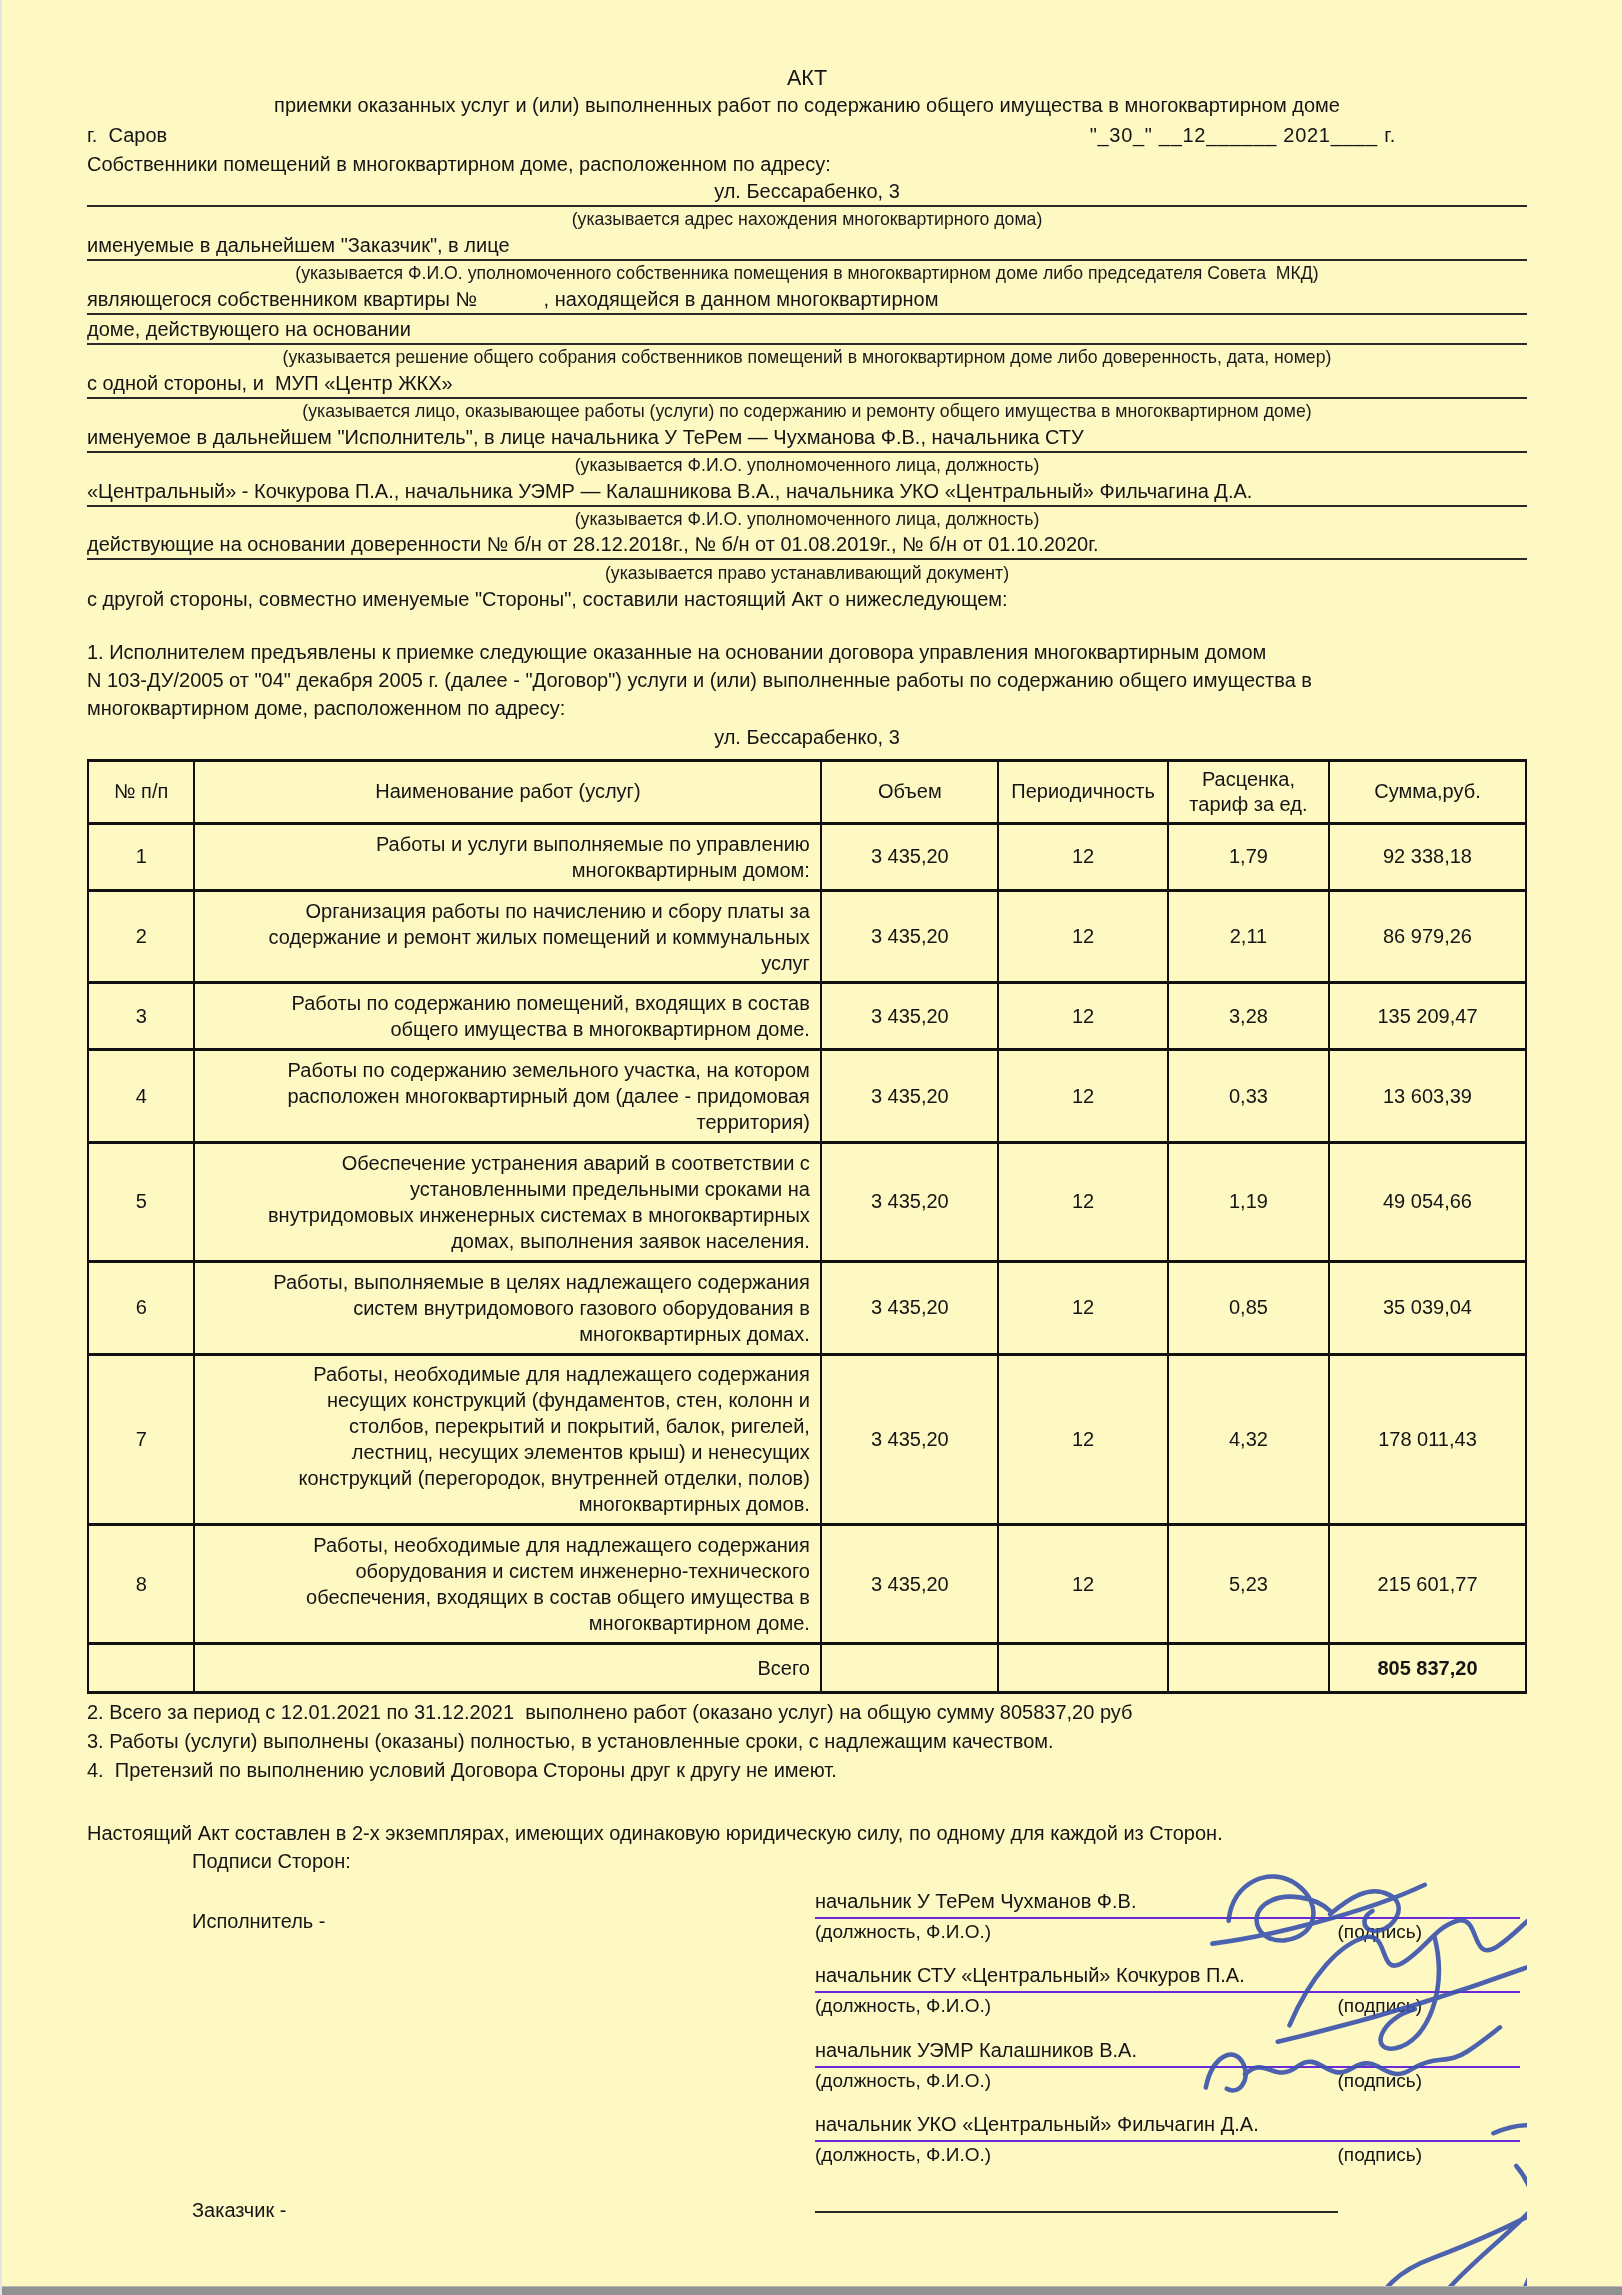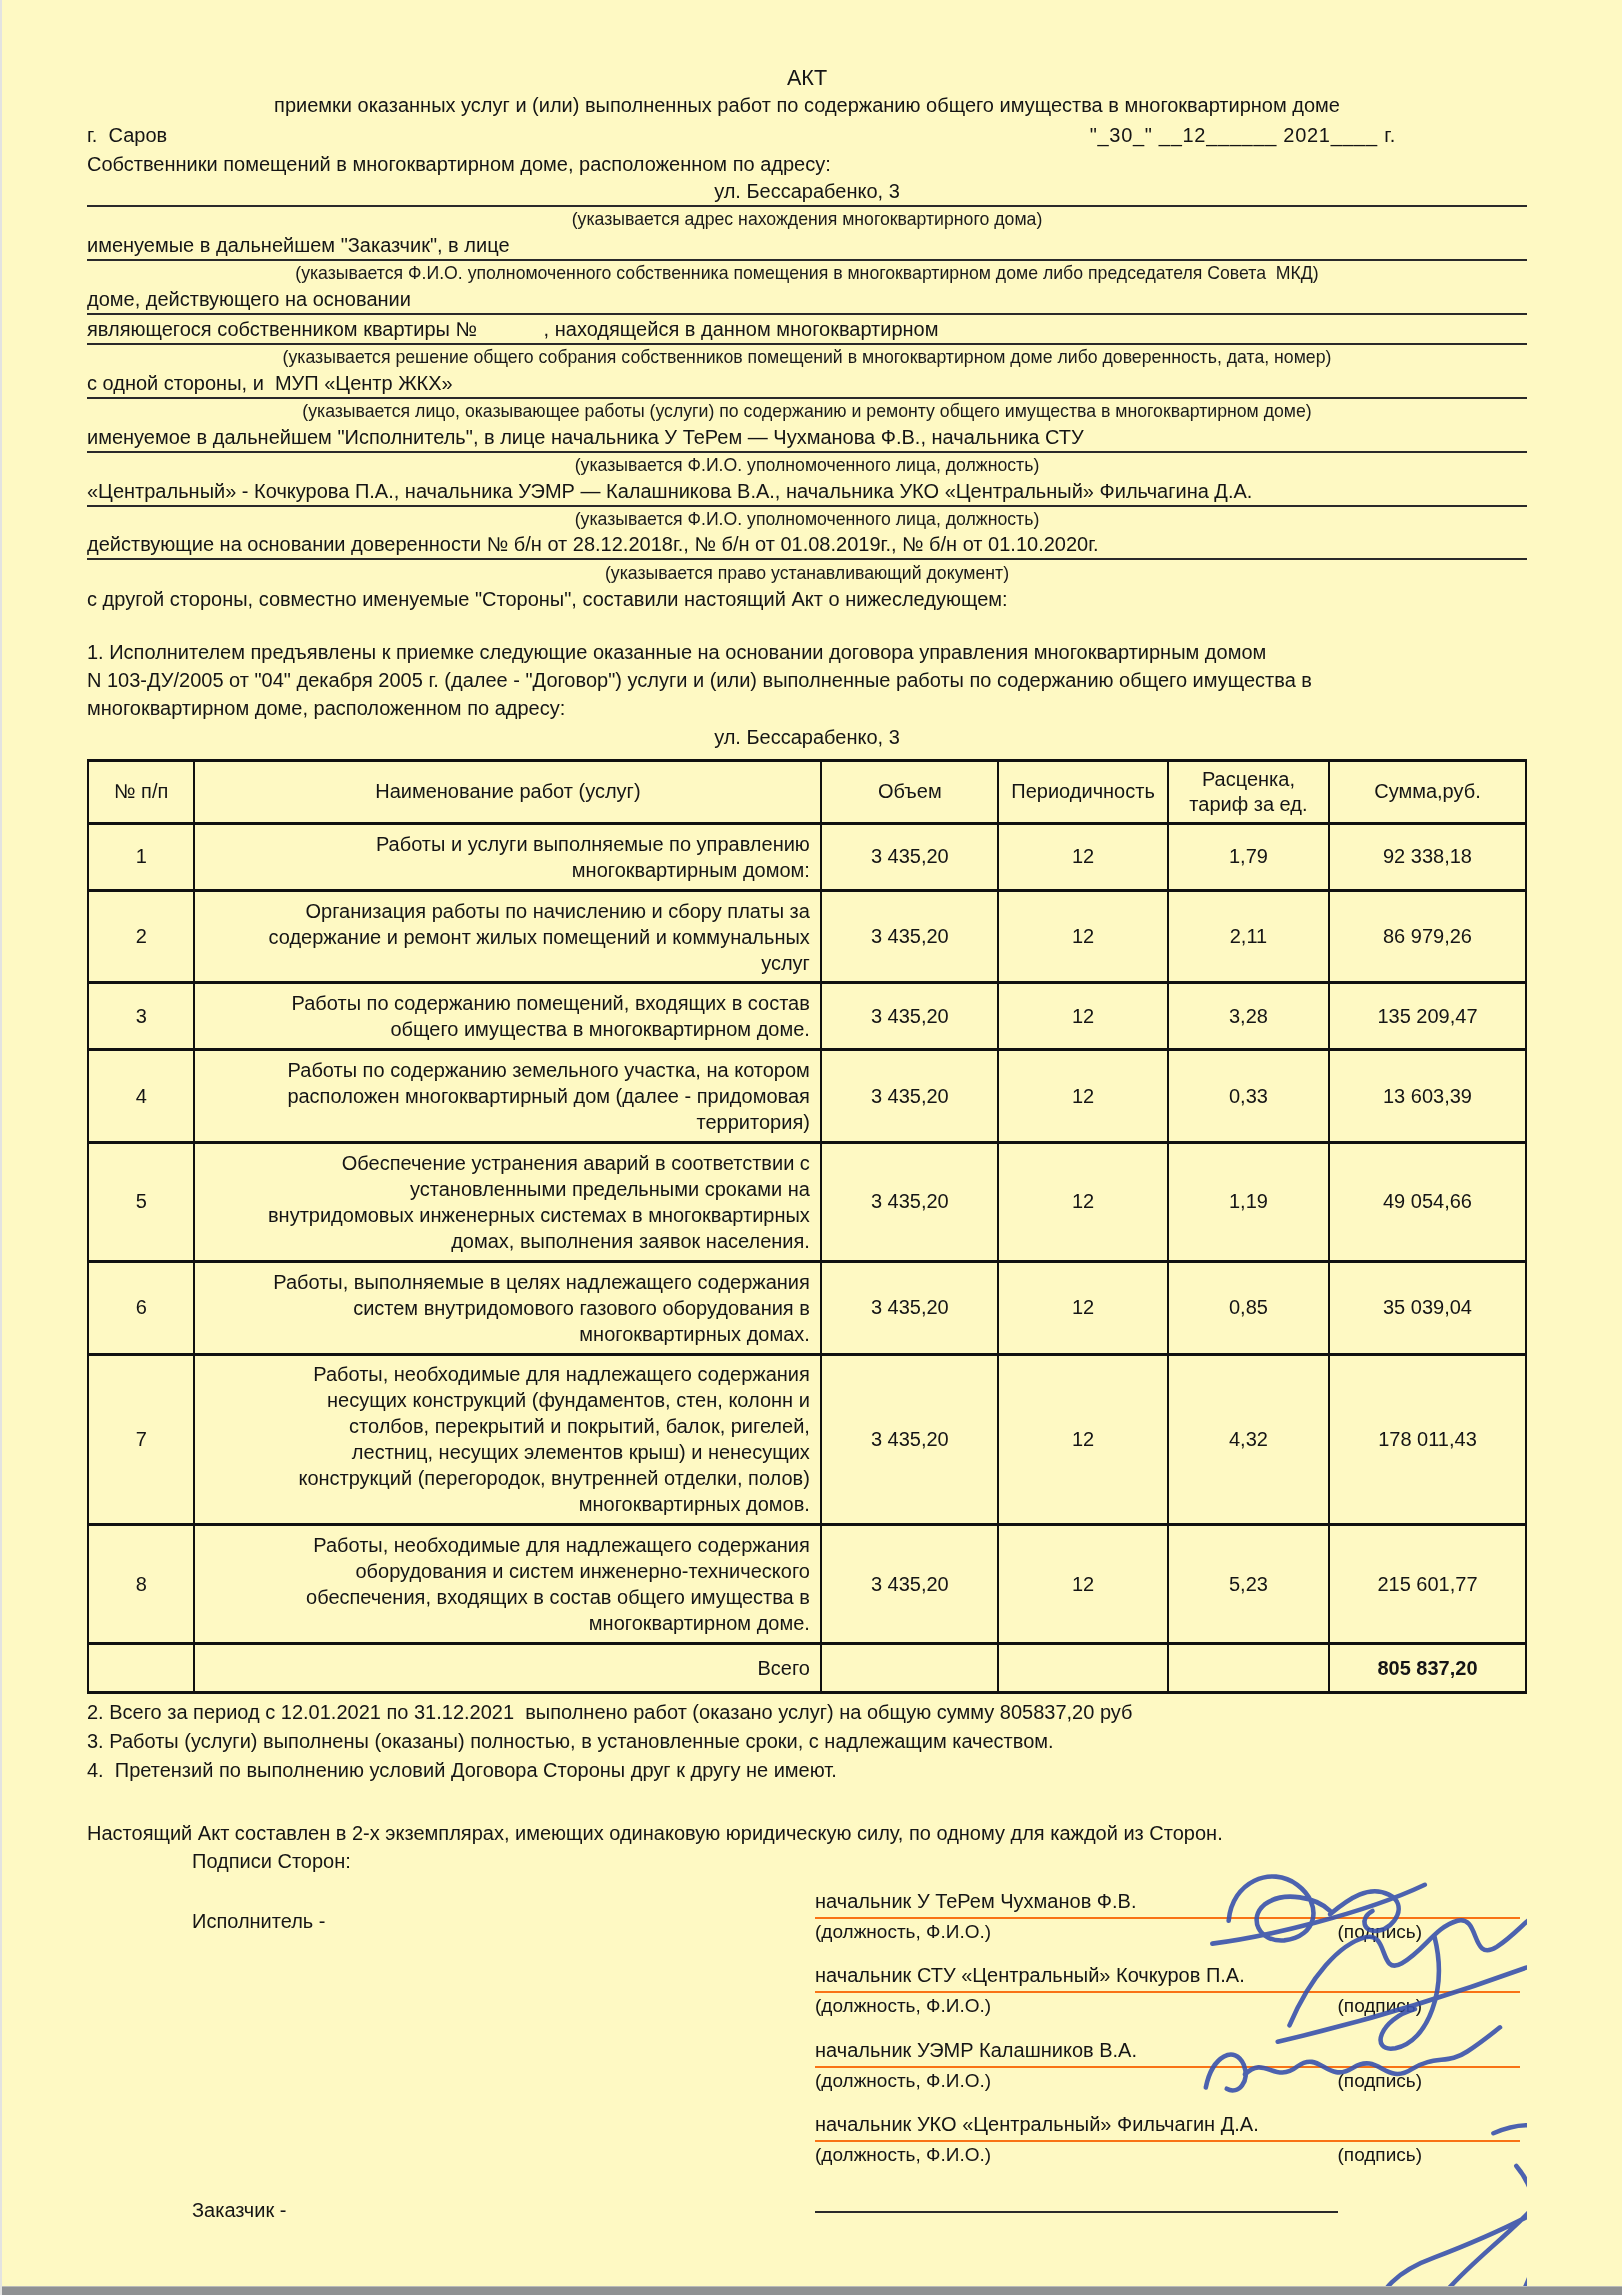--- a/index.html
+++ b/index.html
@@ -63,21 +63,21 @@
   .sig-heading { font-size:20px; line-height:28px; margin-left:105px; }
 
   .sig-area { position:relative; height:458px; margin-top:5.2px; }
   .left-label { position:absolute; left:105px; font-size:20px; }
   .left-label.executor { top:30px; }
   .left-label.customer { top:319px; }
   .sig-blocks { margin-left:728px; width:705px; padding-top:7.9px; }
   .sig-block { margin-bottom:17.7px; }
   .sig-name {
     font-size:20px; line-height:27.5px;
-    border-bottom:2px solid #f97316; padding-bottom:1.3px;
+    border-bottom:2px solid #6d28d9; padding-bottom:1.3px;
     white-space:pre-wrap;
   }
   .sig-captions { display:flex; font-size:19px; line-height:26px; }
   .sig-captions .cap-left { }
   .sig-captions .cap-right { margin-left:auto; margin-right:98px; }
   .customer-line {
     margin-left:728px; width:523px; margin-top:23.6px;
     border-bottom:2px solid #2a2a2a; height:19.6px;
   }
   svg.signatures {
@@ -103,22 +103,22 @@
       <span class="date">"_30_" __12______ 2021____ г.</span>
     </div>
 
     <div class="body-line">Собственники помещений в многоквартирном доме, расположенном по адресу:</div>
     <div class="form-line center">ул. Бессарабенко, 3</div>
     <div class="caption">(указывается адрес нахождения многоквартирного дома)</div>
 
     <div class="form-line">именуемые в дальнейшем "Заказчик", в лице</div>
     <div class="caption">(указывается Ф.И.О. уполномоченного собственника помещения в многоквартирном доме либо председателя Совета  МКД)</div>
 
+    <div class="form-line">являющегося собственником квартиры №            , находящейся в данном многоквартирном</div>
     <div class="form-line">доме, действующего на основании</div>
-    <div class="form-line">являющегося собственником квартиры №            , находящейся в данном многоквартирном</div>
     <div class="caption">(указывается решение общего собрания собственников помещений в многоквартирном доме либо доверенность, дата, номер)</div>
 
     <div class="form-line">с одной стороны, и  МУП «Центр ЖКХ»</div>
     <div class="caption">(указывается лицо, оказывающее работы (услуги) по содержанию и ремонту общего имущества в многоквартирном доме)</div>
 
     <div class="form-line">именуемое в дальнейшем "Исполнитель", в лице начальника У ТеРем — Чухманова Ф.В., начальника СТУ</div>
     <div class="caption">(указывается Ф.И.О. уполномоченного лица, должность)</div>
 
     <div class="form-line">«Центральный» - Кочкурова П.А., начальника УЭМР — Калашникова В.А., начальника УКО «Центральный» Фильчагина Д.А.</div>
     <div class="caption">(указывается Ф.И.О. уполномоченного лица, должность)</div>

